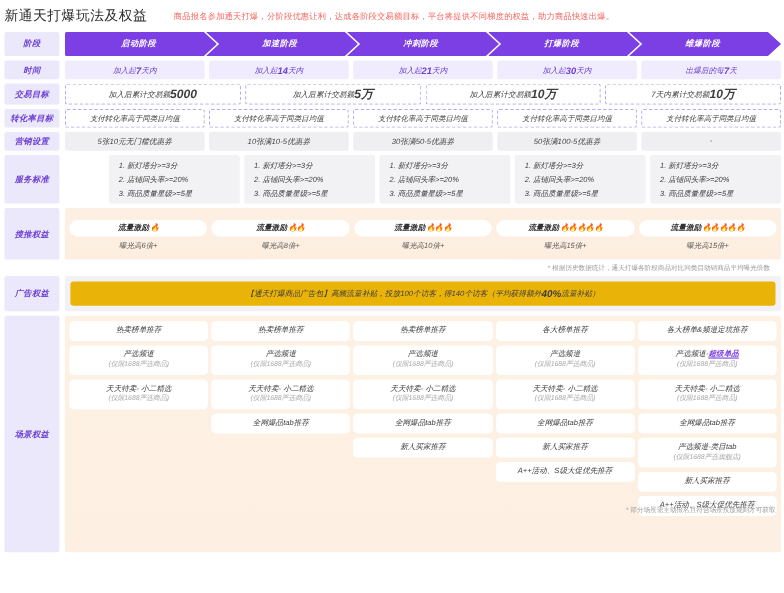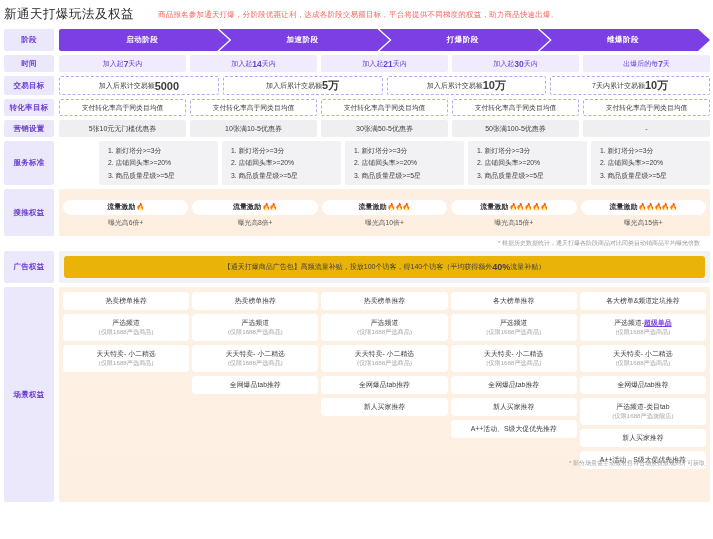--- a/index.html
+++ b/index.html
@@ -14,21 +14,21 @@
   }
   .page { position: relative; width: 713px; height: 471px; }
 
   
   .header { display: flex; align-items: center; padding: 6px 0 6px 4px; }
   .title { font-size: 12.5px; color: #2b2b2b; font-weight: 400; letter-spacing: .5px; }
   .subtitle { font-size: 7.5px; color: #f4645f; margin-left: 24px; letter-spacing: .2px; }
 
   
   .grid { position: relative; padding: 0 3px 0 4px; }
-  .row { display: flex; align-items: stretch; margin-bottom: 4px; }
+  .row { display: flex; align-items: stretch; margin-bottom: 4px; font-style: italic; }
   .rowlabel {
     width: 50px; min-width: 50px;
     background: #ece8fb;
     color: #6b3fd4;
     font-size: 7.5px; font-weight: bold;
     display: flex; align-items: center; justify-content: center;
     border-radius: 2px;
     letter-spacing: .3px;
   }
   .cells { flex: 1; display: flex; gap: 4px; margin-left: 5px; }
@@ -154,20 +154,23 @@
   <div class="grid">
 
     <div class="row row-stage">
       <div class="rowlabel">阶段</div>
       <div class="cells" id="stage-cells">
           <div class="chev">
             <span class="chev-inner">启动阶段</span>
           </div>
           <div class="chev">
             <span class="chev-inner">加速阶段</span>
+          </div>
+          <div class="chev">
+            <span class="chev-inner">冲刺阶段</span>
           </div>
           <div class="chev">
             <span class="chev-inner">打爆阶段</span>
           </div>
           <div class="chev">
             <span class="chev-inner">维爆阶段</span>
           </div>
         </div>
     </div>
 

